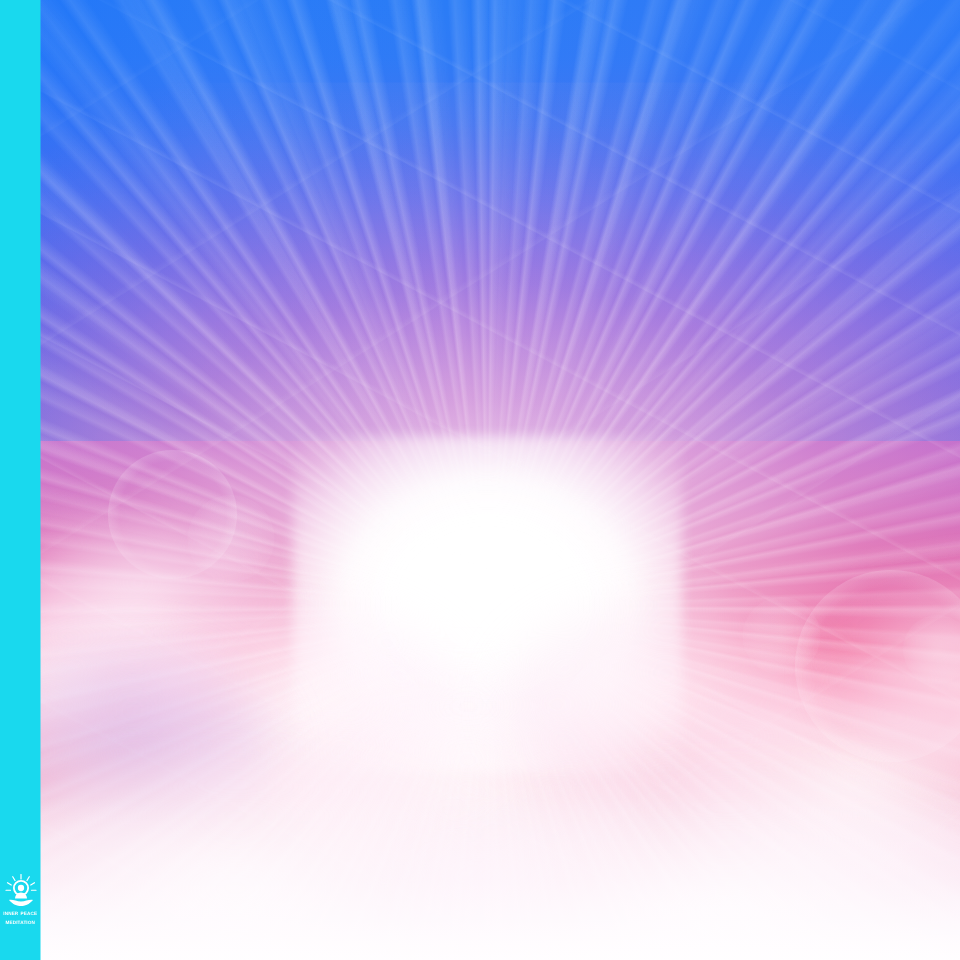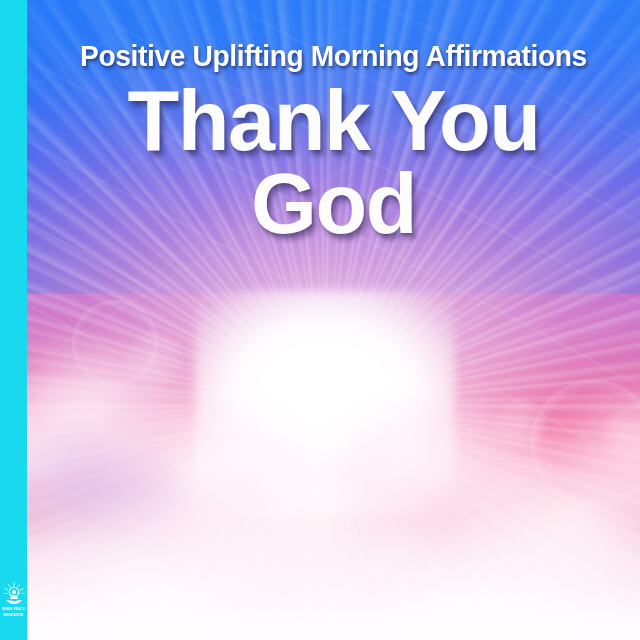--- a/index.html
+++ b/index.html
@@ -316,21 +316,14 @@
         <circle cx="22" cy="20" r="9.5" fill="none" stroke="#ffffff" stroke-width="2.4"></circle>
         <circle cx="22" cy="20" r="4.2" fill="#ffffff"></circle>
         <path d="M22 26 c-5 0 -8 4 -8 8 l16 0 c0 -4 -3 -8 -8 -8 z" fill="#ffffff"></path>
         <path d="M6 36 c5 6 11 8 16 8 c5 0 11 -2 16 -8 c-5 -1 -10 2 -16 2 c-6 0 -11 -3 -16 -2 z" fill="#ffffff"></path>
       </svg>
       <div class="logo-text">INNER PEACE</div>
       <div class="logo-text">MEDITATION</div>
     </div>
   </div>
 
-  <div class="text-layer">
-    <div class="subtitle">Positive Uplifting Morning Affirmations</div>
-    <div class="headline">
-      <span class="ln">Thank You</span>
-      <span class="ln">God</span>
-    </div>
-  </div>
 
 </div>
 
 </body></html>

